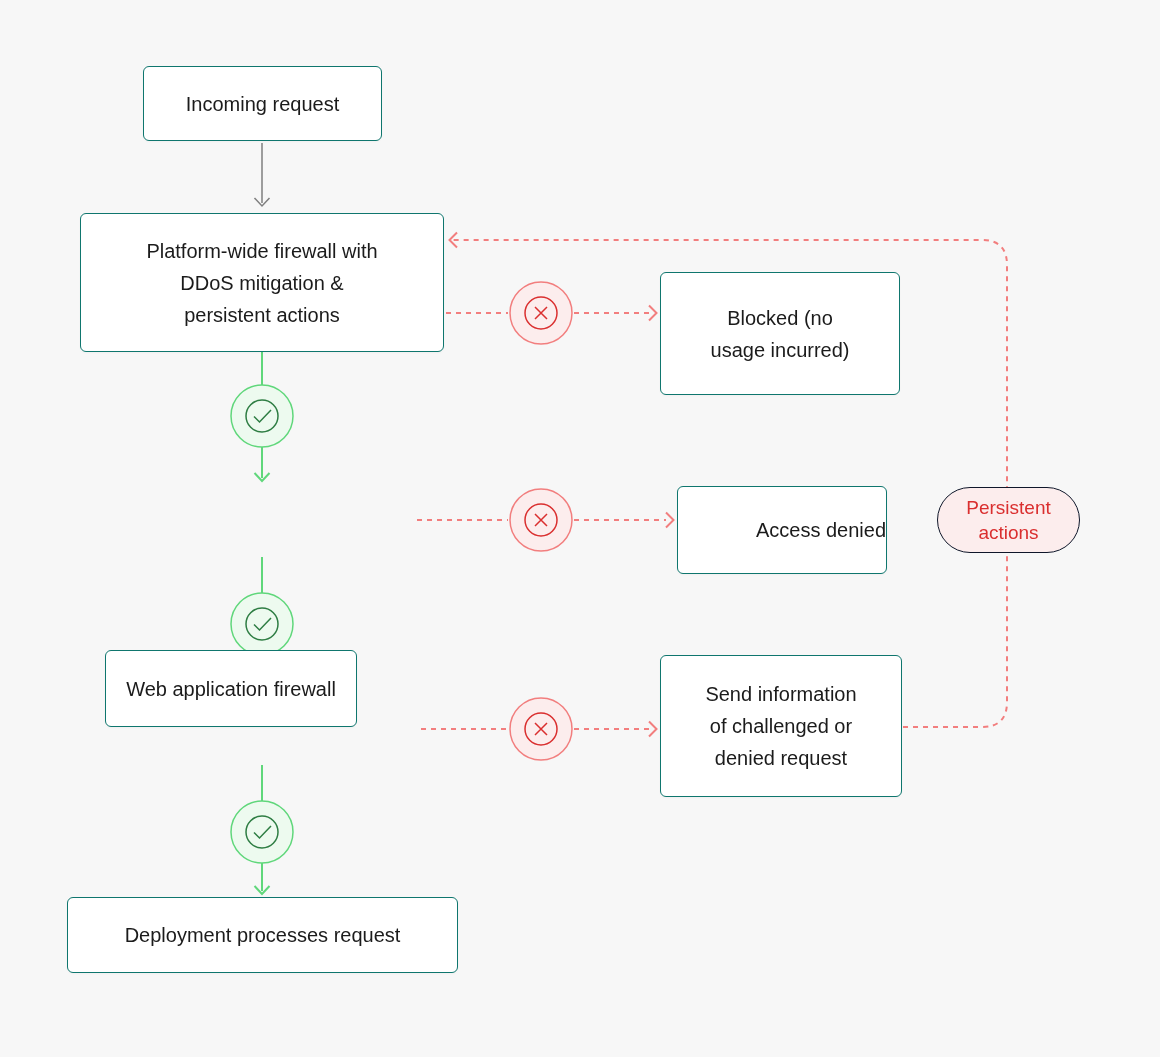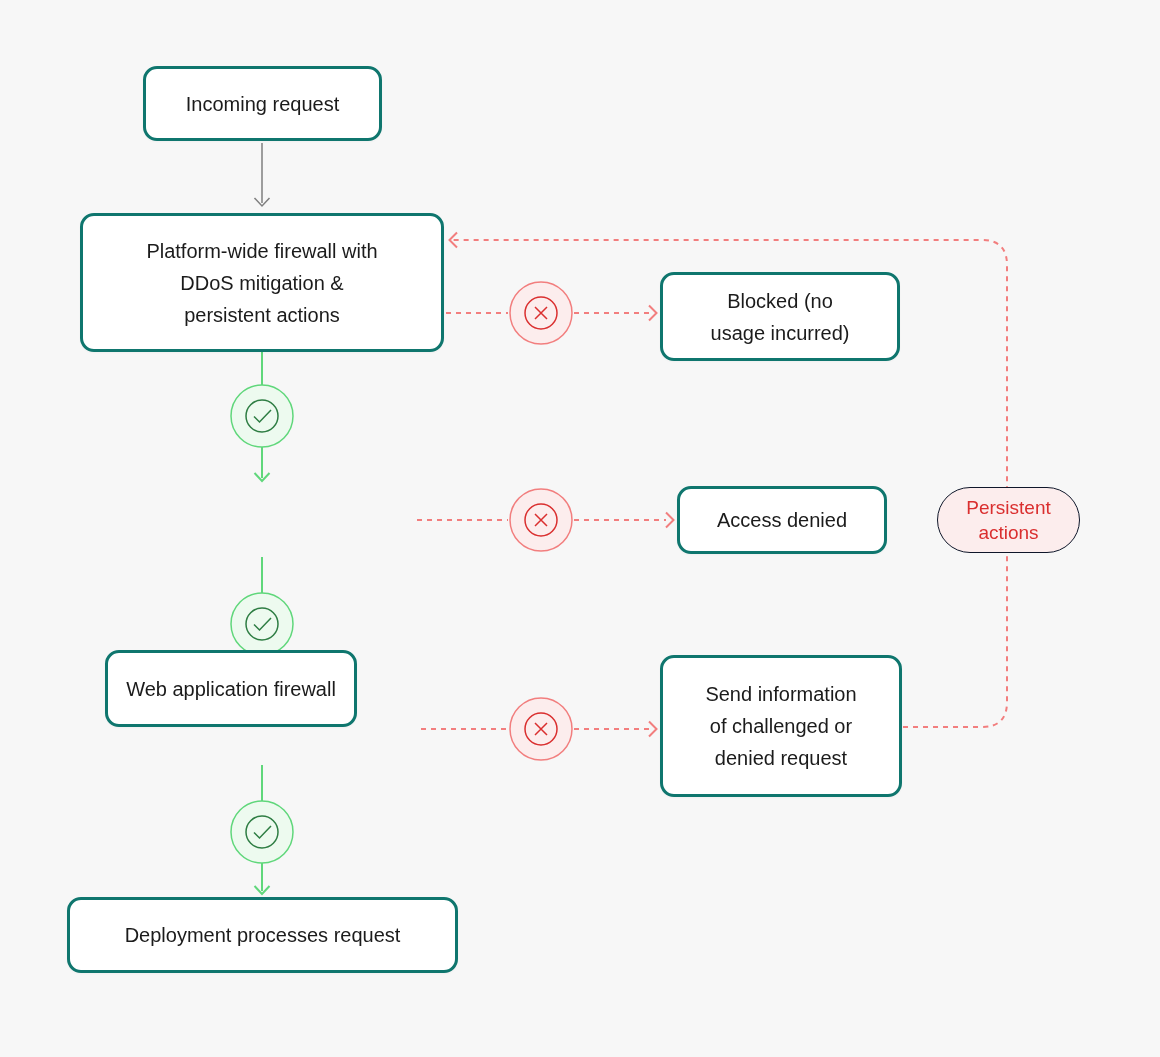--- a/index.html
+++ b/index.html
@@ -21,22 +21,22 @@
     top: 0;
     width: 1160px;
     height: 1057px;
   }
   .node {
     position: absolute;
     display: flex;
     align-items: center;
     justify-content: center;
     background: #ffffff;
-    border: 3px solid #0f766e;
-    border-radius: 14px;
+    border: 1px solid #0f766e;
+    border-radius: 6px;
     box-sizing: border-box;
     box-shadow: 0 1px 2px rgba(0,0,0,0.03);
   }
   .node .label {
     font-size: 20px;
     line-height: 32px;
     color: #1b1b1b;
     text-align: center;
     white-space: pre-line;
   }
@@ -53,23 +53,23 @@
   .pill .label {
     font-size: 19px;
     line-height: 25px;
     color: #da2f2f;
     text-align: center;
     white-space: pre-line;
   }
   
   #n-incoming   { left: 143px; top:  66px; width: 239px; height: 75px; }
   #n-firewall   { left:  80px; top: 213px; width: 364px; height: 139px; }
-  #n-blocked    { left: 660px; top: 272px; width: 240px; height: 89px; }
+  #n-blocked    { left: 660px; top: 272px; width: 240px; height: 123px; }
   #n-dprot      { left: 110px; top: 483px; width: 305px; height: 74px; }
-  #n-denied     { left: 677px; top: 486px; width: 210px; height: 68px; }
+  #n-denied     { left: 677px; top: 486px; width: 210px; height: 88px; justify-content: flex-end; }
   #n-waf        { left: 105px; top: 650px; width: 252px; height: 77px; }
   #n-sendinfo   { left: 660px; top: 655px; width: 242px; height: 142px; }
   #n-processes  { left:  67px; top: 897px; width: 391px; height: 76px; }
   #n-persistent { left: 937px; top: 487px; width: 143px; height: 66px; }
 </style>
 </head>
 <body>
 
 <div class="canvas">
 

